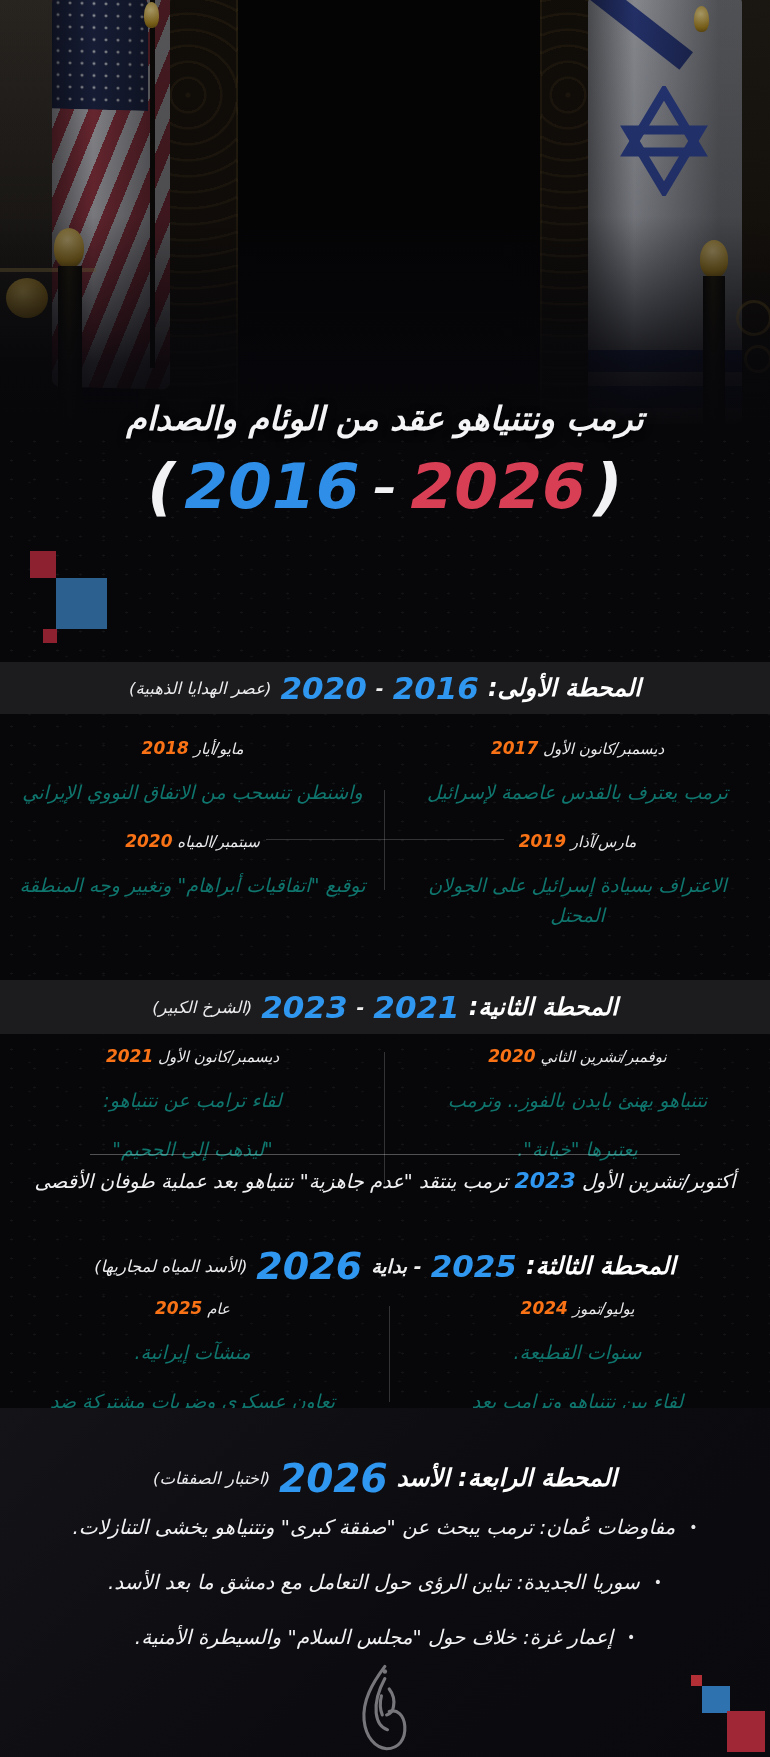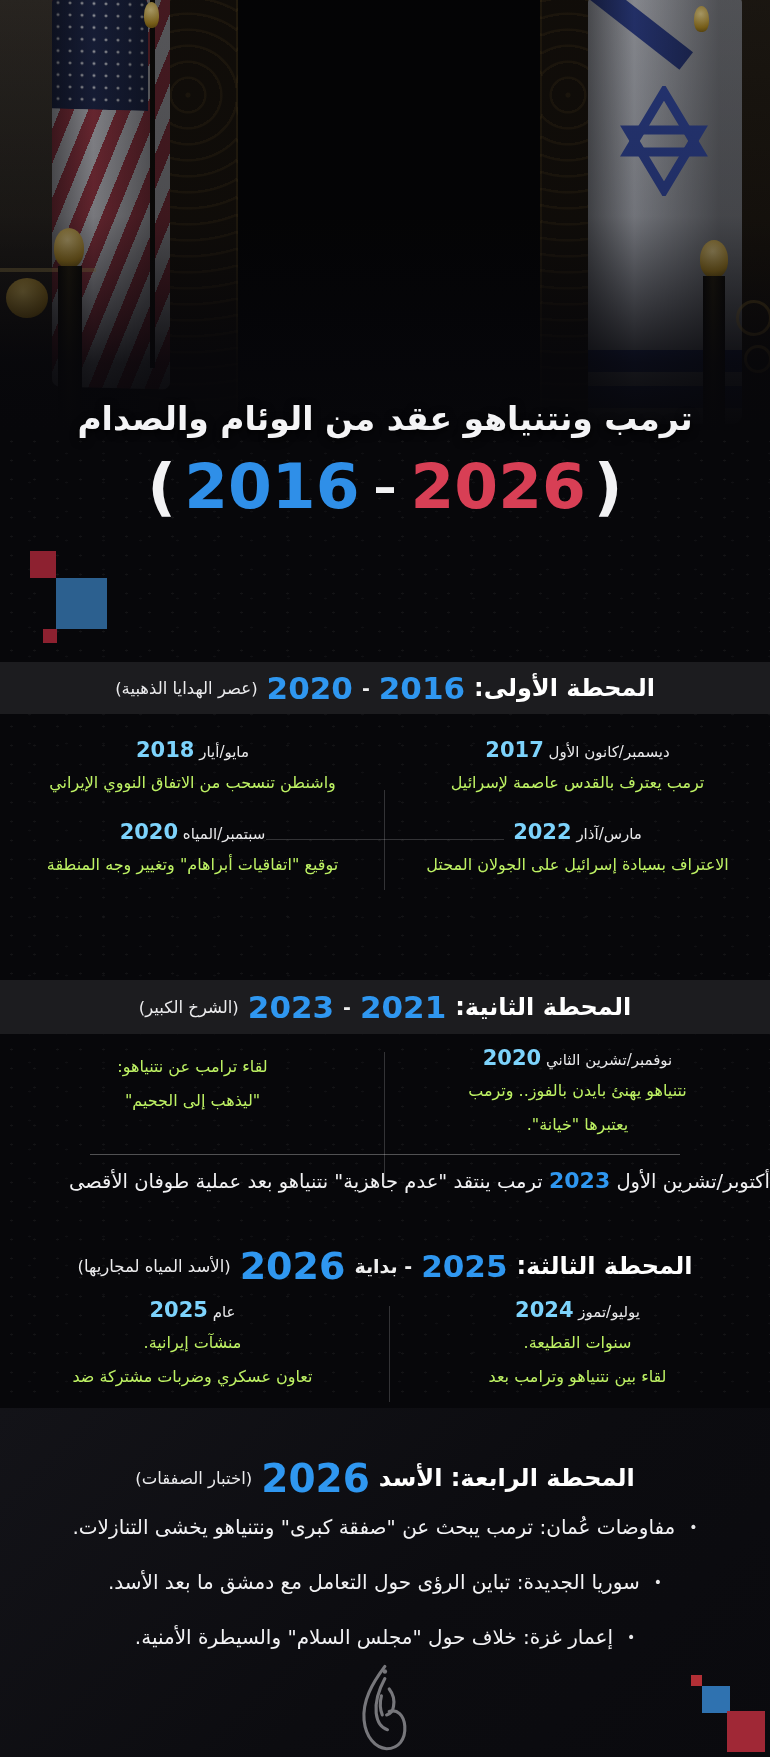--- a/index.html
+++ b/index.html
@@ -1,18 +1,18 @@
 <!DOCTYPE html>
 <html lang="ar" dir="rtl"><head>
 <meta charset="utf-8">
 <style>
   html,body{margin:0;padding:0;background:#07070a;}
   #canvas{
     position:relative;width:770px;height:1757px;margin:0 auto;overflow:hidden;
-    background:#07070a;font-family:"DejaVu Sans",sans-serif;direction:rtl;
+    background:#07070a;font-family:"DejaVu Sans",sans-serif;direction:rtl;font-style:italic;
   }
   
   .photo{position:absolute;top:0;left:0;width:770px;height:432px;background:#0a0a0d;overflow:hidden;}
   .wall-left{position:absolute;left:0;top:0;width:58px;height:432px;
     background:linear-gradient(180deg,#37322b 0%,#2a2620 40%,#171310 100%);}
   .wall-right{position:absolute;right:0;top:0;width:36px;height:432px;
     background:linear-gradient(180deg,#241e15 0%,#181209 100%);}
   .door{position:absolute;top:0;height:432px;background:#16110a;
     background-image:repeating-radial-gradient(circle at 50% 22%,rgba(96,74,32,.22) 0 2px,transparent 3px 16px);}
   .door.l{left:140px;width:96px;border-right:2px solid rgba(120,95,40,.25);}
@@ -81,32 +81,32 @@
   #s3-header .big{font-size:38px;}
   #s4-header{top:1446px;height:64px;}
   #s4-header .st-year{font-size:39px;}
   
   .ev-grid{position:absolute;left:0;width:770px;display:grid;grid-template-columns:1fr 1fr;direction:rtl;}
   #s1-grid{top:738px;row-gap:24px;}
   #s2-grid{top:1046px;}
   #s3-grid{top:1298px;}
   .event{text-align:center;padding:0 14px;}
   .ev-date{font-size:15px;color:#e9e9eb;}
-  .ev-date .yr{color:#7dd3fc;font-size:21px;font-weight:bold;}
-  .ev-line{color:#bef264;font-size:16px;margin-top:9px;line-height:1.55;}
+  .ev-date .yr{color:#f97316;font-size:17px;font-weight:bold;}
+  .ev-line{color:#0f766e;font-size:19px;margin-top:20px;line-height:1.55;}
   
   .div-v{position:absolute;width:1px;background:rgba(255,255,255,.18);z-index:3;}
   .div-h{position:absolute;height:1px;background:rgba(255,255,255,.18);z-index:3;}
   #s1-cross-v{left:384px;top:790px;height:100px;}
   #s1-cross-h{left:266px;top:839px;width:238px;}
   #s2-div-v{left:384px;top:1052px;height:132px;}
   #s2-rule{left:90px;top:1154px;width:590px;background:rgba(255,255,255,.3);}
   #s3-div-v{left:389px;top:1306px;height:96px;}
   
-  .footnote{position:absolute;top:1168px;left:0;width:770px;text-align:right;color:#f1f1f3;
+  .footnote{position:absolute;top:1168px;left:0;width:770px;text-align:center;color:#f1f1f3;
     font-size:19.5px;}
   .footnote .yr{color:#2f97f0;font-size:22px;font-weight:bold;}
   
   .bottom-panel{position:absolute;top:1408px;left:0;width:770px;height:349px;
     background:linear-gradient(135deg,#131318 0%,#0c0c10 55%,#0a0a0e 100%);}
   .bullets{position:absolute;top:1512px;left:0;width:770px;z-index:4;}
   .bullet{display:flex;justify-content:center;align-items:center;gap:14px;
     color:#f2f2f4;font-size:20px;height:30px;margin-bottom:25px;}
   .bullet .dot{color:#e8e8ea;font-size:14px;}
   
@@ -193,21 +193,21 @@
   <div class="ev-grid" id="s1-grid">
     <div class="event">
       <div class="ev-date"><span>ديسمبر/كانون الأول</span> <span class="yr">2017</span></div>
       <div class="ev-line">ترمب يعترف بالقدس عاصمة لإسرائيل</div>
     </div>
     <div class="event">
       <div class="ev-date"><span>مايو/أيار</span> <span class="yr">2018</span></div>
       <div class="ev-line">واشنطن تنسحب من الاتفاق النووي الإيراني</div>
     </div>
     <div class="event">
-      <div class="ev-date"><span>مارس/آذار</span> <span class="yr">2022</span></div>
+      <div class="ev-date"><span>مارس/آذار</span> <span class="yr">2019</span></div>
       <div class="ev-line">الاعتراف بسيادة إسرائيل على الجولان المحتل</div>
     </div>
     <div class="event">
       <div class="ev-date"><span>سبتمبر/المياه</span> <span class="yr">2020</span></div>
       <div class="ev-line">توقيع "اتفاقيات أبراهام" وتغيير وجه المنطقة</div>
     </div>
   </div>
   <div class="div-v" id="s1-cross-v"></div>
   <div class="div-h" id="s1-cross-h"></div>
 
@@ -218,20 +218,21 @@
     <span class="st-year">2023</span>
     <span class="st-sub">(الشرخ الكبير)</span>
   </div>
   <div class="ev-grid" id="s2-grid">
     <div class="event">
       <div class="ev-date"><span>نوفمبر/تشرين الثاني</span> <span class="yr">2020</span></div>
       <div class="ev-line">نتنياهو يهنئ بايدن بالفوز.. وترمب</div>
       <div class="ev-line">يعتبرها "خيانة".</div>
     </div>
     <div class="event">
+      <div class="ev-date"><span>ديسمبر/كانون الأول</span> <span class="yr">2021</span></div>
       <div class="ev-line">لقاء ترامب عن نتنياهو:</div>
       <div class="ev-line">"ليذهب إلى الجحيم"</div>
     </div>
   </div>
   <div class="div-v" id="s2-div-v"></div>
   <div class="div-h" id="s2-rule"></div>
   <div class="footnote">
     <span>أكتوبر/تشرين الأول</span>
     <span class="yr">2023</span>
     <span>ترمب ينتقد "عدم جاهزية" نتنياهو بعد عملية طوفان الأقصى</span>

